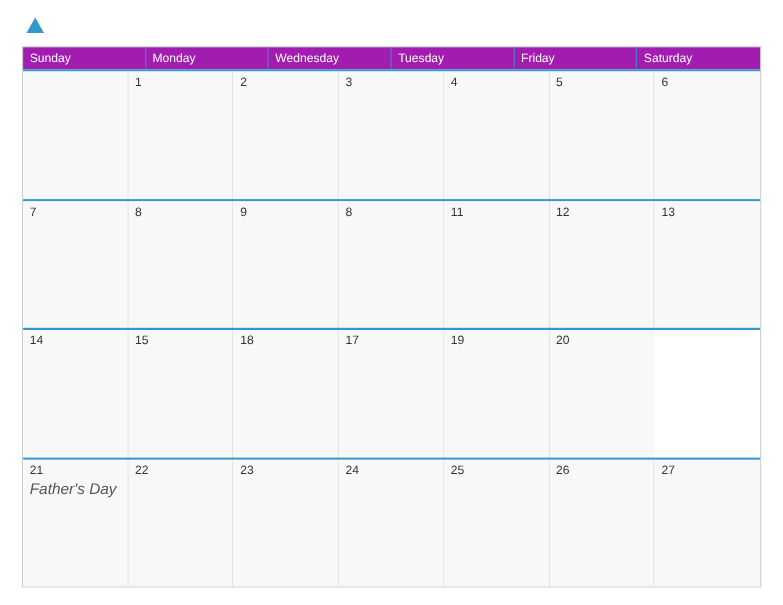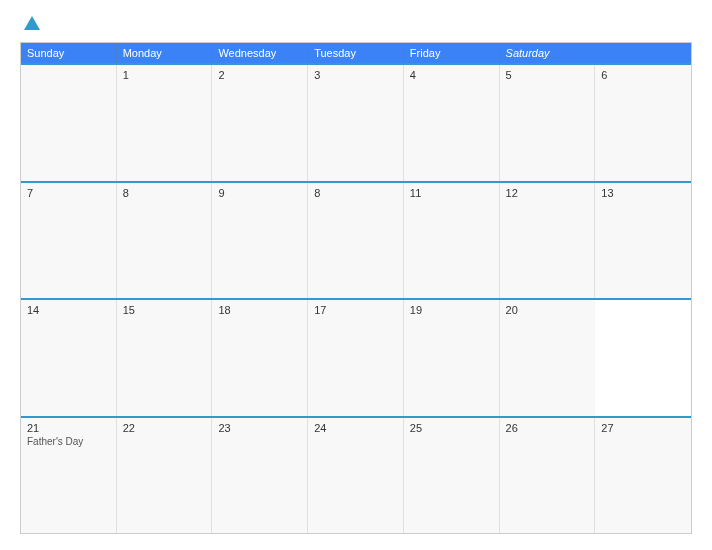--- a/index.html
+++ b/index.html
@@ -62,35 +62,34 @@
 
     .calendar {
       border: 1px solid #ccc;
       flex: 1;
       display: flex;
       flex-direction: column;
     }
 
     .day-headers {
       display: grid;
-      grid-template-columns: repeat(7, 1fr);
-      background: #3b82f6;
+      grid-template-columns: repeat(6, 1fr);
+      background: #a21caf;
     }
 
     .day-header {
       color: #fff;
       font-size: 11px;
       padding: 4px 6px;
       border-right: 1px solid #4a80c4;
       font-weight: normal;
     }
 
     .day-header:last-child {
       border-right: none;
-      font-style: italic;
     }
 
     .weeks {
       display: flex;
       flex-direction: column;
       flex: 1;
     }
 
     .week-row {
       display: grid;
@@ -114,23 +113,24 @@
       border-right: none;
     }
 
     .day-number {
       font-size: 11px;
       color: #333;
       font-weight: normal;
     }
 
     .day-event {
-      font-size: 10px;
+      font-size: 14px;
       color: #555;
       margin-top: 2px;
+      font-style: italic;
     }
 
     .day-cell.empty {
       background: #f8f8f8;
     }
   </style>
 </head>
 <body>
 
 <div class="header">

